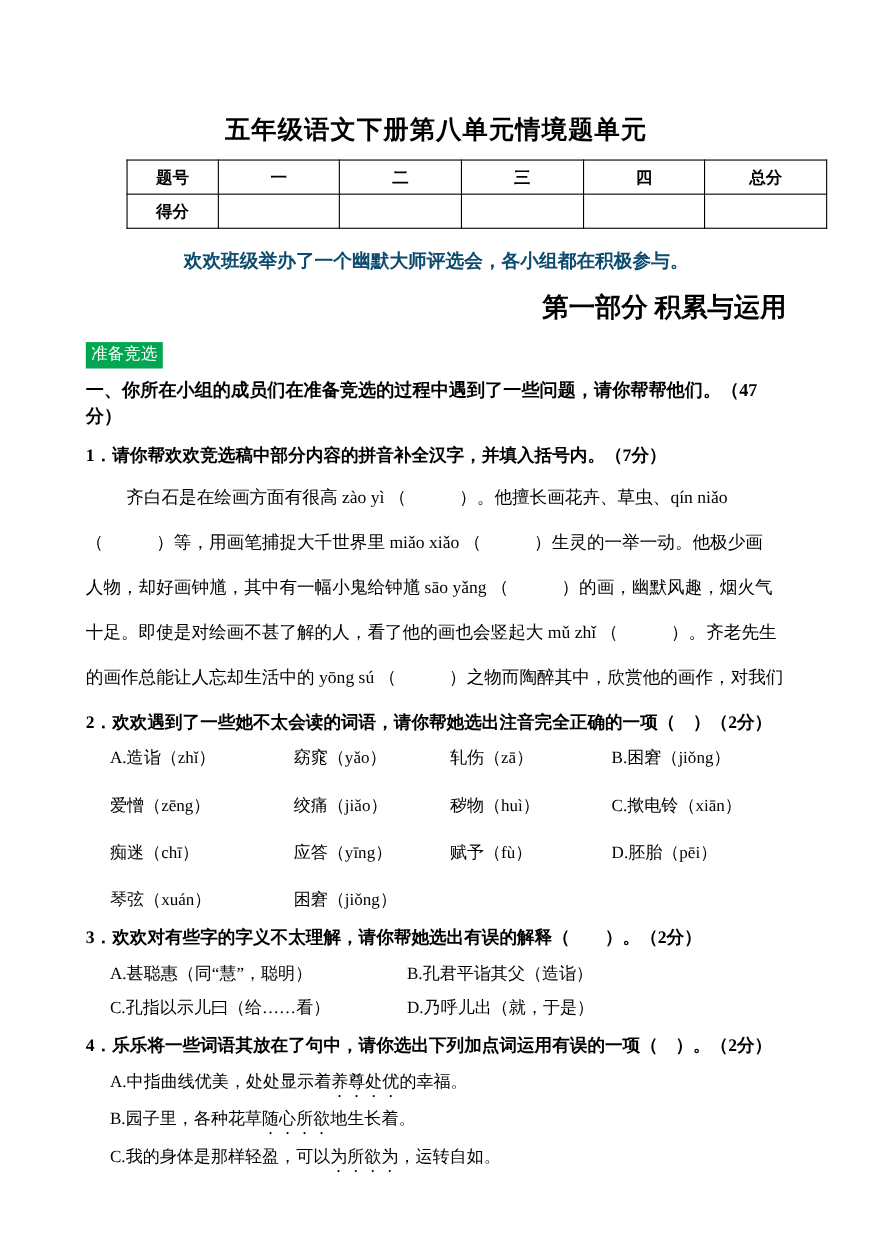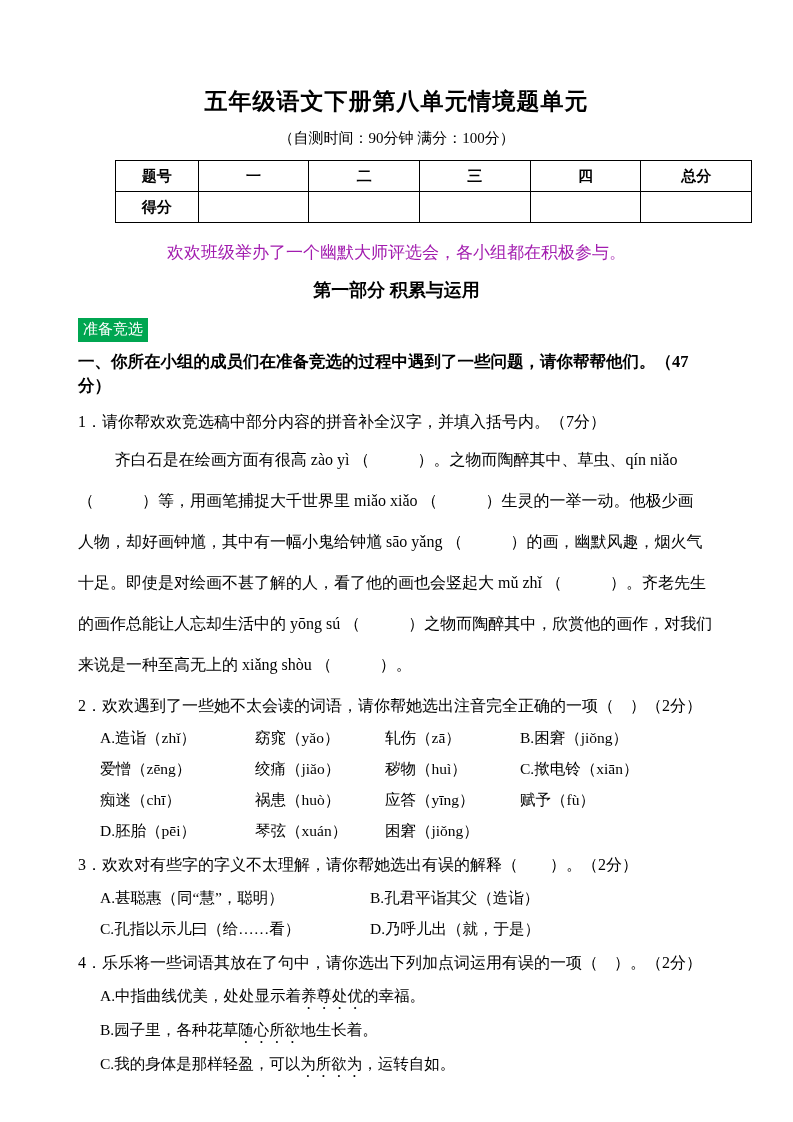--- a/index.html
+++ b/index.html
@@ -10,21 +10,21 @@
     height: 1122px;
     margin: 0 auto;
     background: #ffffff;
     padding: 86px 78px 30px 78px;
     overflow: hidden;
     font-family: "Liberation Serif", "DejaVu Serif", serif;
     color: #000;
     font-size: 16px;
   }
   .title {
-    margin: 0 0 12px 0;
+    margin: 16px 0 12px 0;
     text-align: center;
     font-size: 23px;
     font-weight: bold;
     letter-spacing: 1px;
   }
   .subtitle {
     text-align: center;
     font-size: 15px;
     margin-bottom: 12px;
   }
@@ -39,29 +39,29 @@
     height: 31px;
     text-align: center;
     vertical-align: middle;
     font-size: 15px;
     font-weight: bold;
   }
   table.score-table td.label-col { width: 13%; }
   .intro {
     margin: 18px 0 14px 0;
     text-align: center;
-    color: #a21caf;
-    font-weight: normal;
+    color: #0c4a6e;
+    font-weight: bold;
     font-size: 17px;
   }
   .part-heading {
     margin: 14px 0 16px 0;
-    text-align: center;
-    font-weight: bold;
-    font-size: 18px;
+    text-align: right;
+    font-weight: bold;
+    font-size: 24px;
   }
   .badge-row { margin: 4px 0 8px 0; }
   .badge {
     display: inline-block;
     background: #00a651;
     color: #ffffff;
     font-weight: normal;
     font-size: 15px;
     padding: 2px 5px;
     line-height: 1.3;
@@ -69,33 +69,35 @@
   .section-title {
     font-weight: bold;
     font-size: 16.5px;
     margin: 4px 0 10px 0;
     line-height: 1.5;
   }
   .stem {
     font-size: 16px;
     line-height: 1.6;
     margin: 4px 0 4px 0;
+    font-weight: bold;
   }
   .passage { margin: 2px 0 8px 0; }
   .passage .pline {
     line-height: 41px;
     font-size: 16px;
     white-space: nowrap;
   }
   .passage .pline:first-child { text-indent: 2.3em; }
   .opt-grid4 {
     display: grid;
     grid-template-columns: 155px 130px 135px auto;
     padding-left: 22px;
     margin-bottom: 6px;
+    gap: 12px;
   }
   .opt-grid4 .cell {
     line-height: 31px;
     font-size: 15.5px;
     white-space: nowrap;
   }
   .opt-grid2 {
     display: grid;
     grid-template-columns: 270px auto;
     padding-left: 22px;
@@ -117,21 +119,20 @@
     -webkit-text-emphasis: filled dot;
     -webkit-text-emphasis-position: under;
   }
 </style>
 </head>
 <body>
 
 <div class="page">
 
   <h1 class="title">五年级语文下册第八单元情境题单元</h1>
-  <div class="subtitle">（自测时间：90分钟 满分：100分）</div>
 
   <table class="score-table">
     <tbody>
       <tr>
         <td class="label-col">题号</td>
         <td>一</td>
         <td>二</td>
         <td>三</td>
         <td>四</td>
         <td>总分</td>
@@ -153,42 +154,40 @@
 
   <div class="badge-row">
     <span class="badge">准备竞选</span>
   </div>
 
   <div class="section-title">一、你所在小组的成员们在准备竞选的过程中遇到了一些问题，请你帮帮他们。（47分）</div>
 
   <div>
     <div class="stem">1．请你帮欢欢竞选稿中部分内容的拼音补全汉字，并填入括号内。（7分）</div>
     <div class="passage">
-      <div class="pline">齐白石是在绘画方面有很高 zào yì （　　　）。之物而陶醉其中、草虫、qín niǎo</div>
+      <div class="pline">齐白石是在绘画方面有很高 zào yì （　　　）。他擅长画花卉、草虫、qín niǎo</div>
       <div class="pline">（　　　）等，用画笔捕捉大千世界里 miǎo xiǎo （　　　）生灵的一举一动。他极少画</div>
       <div class="pline">人物，却好画钟馗，其中有一幅小鬼给钟馗 sāo yǎng （　　　）的画，幽默风趣，烟火气</div>
       <div class="pline">十足。即使是对绘画不甚了解的人，看了他的画也会竖起大 mǔ zhǐ （　　　）。齐老先生</div>
       <div class="pline">的画作总能让人忘却生活中的 yōng sú （　　　）之物而陶醉其中，欣赏他的画作，对我们</div>
-      <div class="pline">来说是一种至高无上的 xiǎng shòu （　　　）。</div>
     </div>
   </div>
 
   <div>
     <div class="stem">2．欢欢遇到了一些她不太会读的词语，请你帮她选出注音完全正确的一项（　）（2分）</div>
     <div class="opt-grid4">
       <div class="cell">A.造诣（zhǐ）</div>
       <div class="cell">窈窕（yǎo）</div>
       <div class="cell">轧伤（zā）</div>
       <div class="cell">B.困窘（jiǒng）</div>
       <div class="cell">爱憎（zēng）</div>
       <div class="cell">绞痛（jiǎo）</div>
       <div class="cell">秽物（huì）</div>
       <div class="cell">C.揿电铃（xiān）</div>
       <div class="cell">痴迷（chī）</div>
-      <div class="cell">祸患（huò）</div>
       <div class="cell">应答（yīng）</div>
       <div class="cell">赋予（fù）</div>
       <div class="cell">D.胚胎（pēi）</div>
       <div class="cell">琴弦（xuán）</div>
       <div class="cell">困窘（jiǒng）</div>
     </div>
   </div>
 
   <div>
     <div class="stem">3．欢欢对有些字的字义不太理解，请你帮她选出有误的解释（　　）。（2分）</div>

